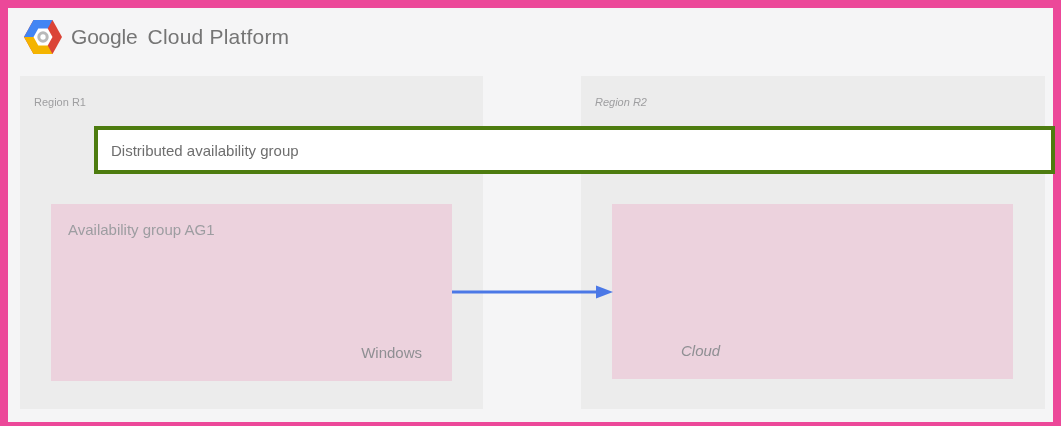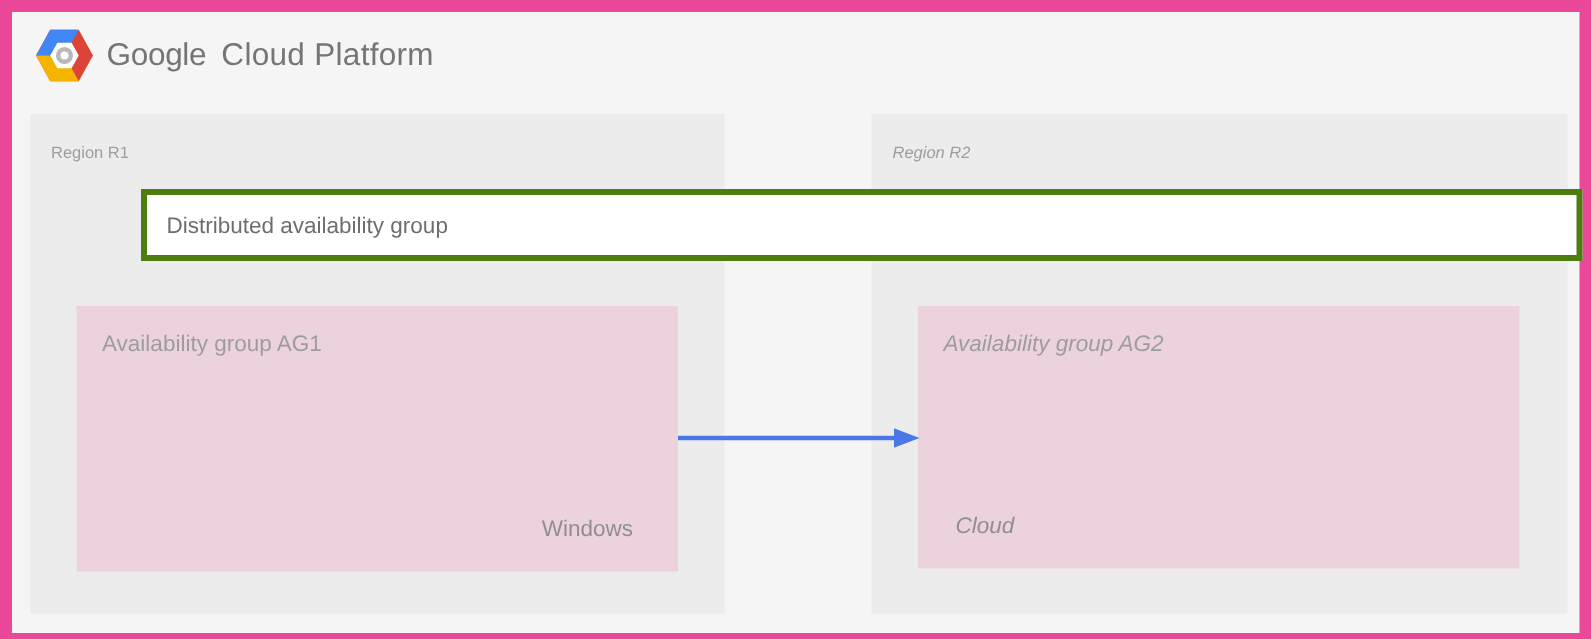--- a/index.html
+++ b/index.html
@@ -18,21 +18,21 @@
   .region { position: absolute; top: 68px; height: 333px; background: #ececec; }
   .region-r1 { left: 12px; width: 463px; }
   .region-r2 { left: 573px; width: 464px; font-style: italic; }
   .region-label { position: absolute; left: 14px; top: 20px; font-size: 11px; color: #9e9ea0; }
 
   
   .ag { position: absolute; left: 31px; top: 128px; width: 401px; background: #ecd2dd; }
   .ag1 { height: 177px; }
   .ag2 { height: 175px; }
   .ag-title { position: absolute; left: 17px; top: 17px; font-size: 15px; color: #9d9da1; }
-  .os-label { position: absolute; bottom: 20px; font-size: 15px; color: #8f8f93; }
+  .os-label { position: absolute; bottom: 20px; font-size: 15px; color: #8f8f93; margin-left: 44px; }
   .os-right { right: 30px; }
   .os-left { left: 25px; }
 
   
   .dag-box { position: absolute; left: 44px; top: 118px; width: 961px; height: 48px;
              background: #ffffff; border: 4px solid #4d7c0f; display: flex; align-items: center; z-index: 3; margin-left: 42px; }
   .dag-box span { margin-left: 13px; font-size: 15px; color: #6e6e6e; }
 
   
   .arrow { position: absolute; left: 444px; top: 276px; z-index: 4; }
@@ -66,21 +66,20 @@
       <div class="region-label">Region R1</div>
       <div class="ag ag1">
         <div class="ag-title">Availability group AG1</div>
         <div class="os-label os-right">Windows</div>
       </div>
     </div>
 
     <div class="region region-r2">
       <div class="region-label">Region R2</div>
       <div class="ag ag2">
-        <div class="ag-title">Availability group AG2</div>
         <div class="os-label os-left">Cloud</div>
       </div>
     </div>
 
     <div class="dag-box">
       <span>Distributed availability group</span>
     </div>
 
     <svg class="arrow" width="162" height="16" viewBox="0 0 162 16" xmlns="http://www.w3.org/2000/svg">
       <line x1="0" y1="8" x2="147" y2="8" stroke="#4b78e6" stroke-width="3"></line>

